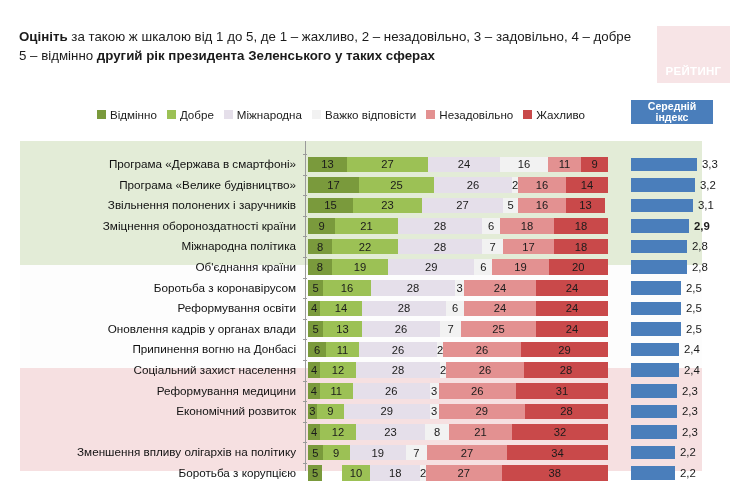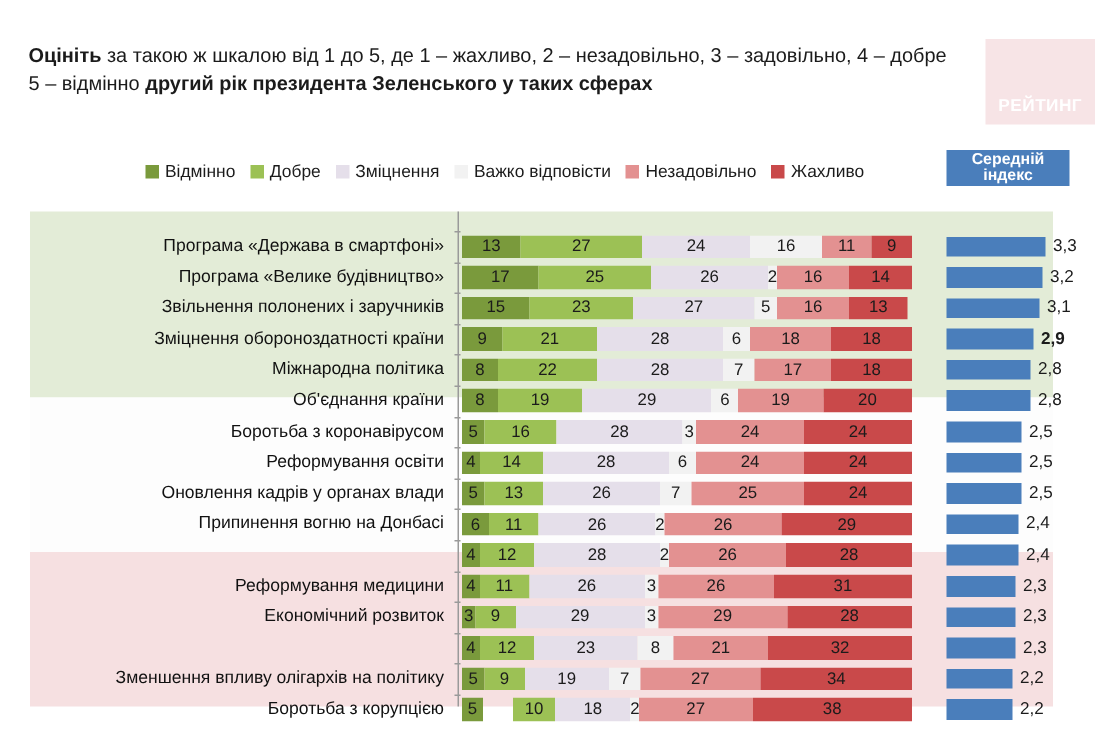--- a/index.html
+++ b/index.html
@@ -103,21 +103,21 @@
       <div class="legend-item">
         <span class="legend-sw" style="background: rgb(122, 154, 60);"></span>
         <span class="legend-lb">Відмінно</span>
       </div>
       <div class="legend-item">
         <span class="legend-sw" style="background: rgb(156, 193, 85);"></span>
         <span class="legend-lb">Добре</span>
       </div>
       <div class="legend-item">
         <span class="legend-sw" style="background: rgb(229, 223, 234);"></span>
-        <span class="legend-lb">Зміцнення</span>
+        <span class="legend-lb">Міжнародна</span>
       </div>
       <div class="legend-item">
         <span class="legend-sw" style="background: rgb(242, 242, 242);"></span>
         <span class="legend-lb">Важко відповісти</span>
       </div>
       <div class="legend-item">
         <span class="legend-sw" style="background: rgb(227, 145, 145);"></span>
         <span class="legend-lb">Незадовільно</span>
       </div>
       <div class="legend-item">
@@ -272,20 +272,21 @@
           <div class="seg" style="width: 33px; background: rgb(156, 193, 85);">11</div>
           <div class="seg" style="width: 78px; background: rgb(229, 223, 234);">26</div>
           <div class="seg" style="width: 6px; background: rgb(242, 242, 242);">2</div>
           <div class="seg" style="width: 78px; background: rgb(227, 145, 145);">26</div>
           <div class="seg" style="width: 87px; background: rgb(201, 73, 74);">29</div>
         </div>
         <div class="idx" style="width: 48px; background: rgb(74, 126, 187);"></div>
         <div class="idx-val" style="left: 684px;">2,4</div>
       </div>
       <div class="row">
+        <div class="row-label">Соціальний захист населення</div>
         <div class="axis-tick"></div>
         <div class="bar">
           <div class="seg" style="width: 12px; background: rgb(122, 154, 60);">4</div>
           <div class="seg" style="width: 36px; background: rgb(156, 193, 85);">12</div>
           <div class="seg" style="width: 84px; background: rgb(229, 223, 234);">28</div>
           <div class="seg" style="width: 6px; background: rgb(242, 242, 242);">2</div>
           <div class="seg" style="width: 78px; background: rgb(227, 145, 145);">26</div>
           <div class="seg" style="width: 84px; background: rgb(201, 73, 74);">28</div>
         </div>
         <div class="idx" style="width: 48px; background: rgb(74, 126, 187);"></div>

